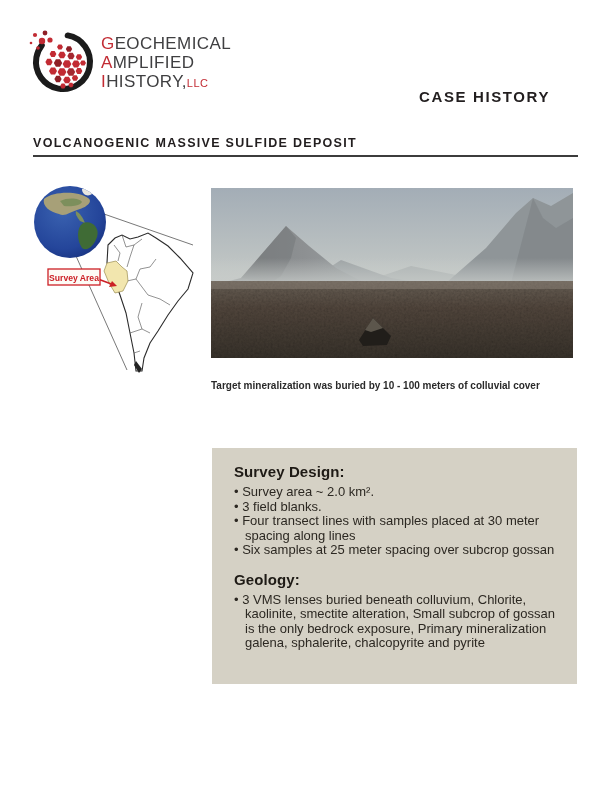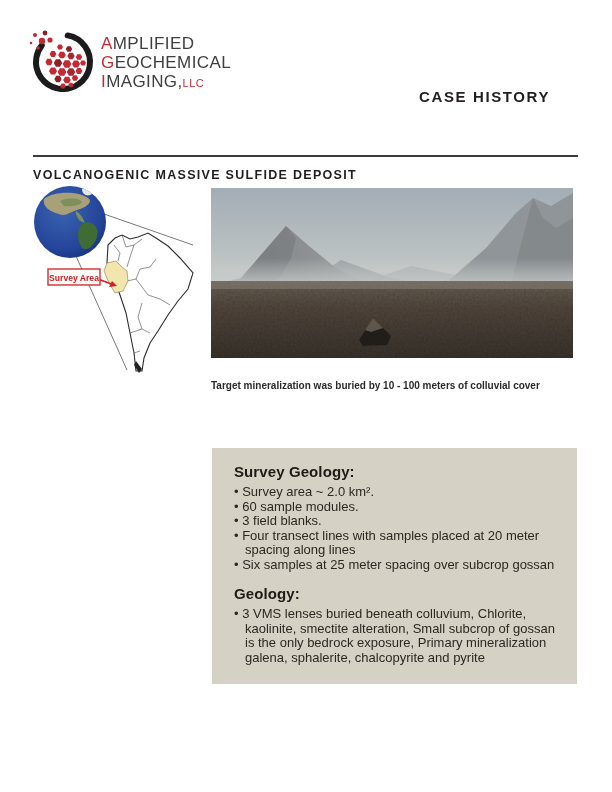--- a/index.html
+++ b/index.html
@@ -16,21 +16,21 @@
   }
   .logo-text .initial{color:#c22b33;}
   .logo-text .suffix{color:#c22b33;font-size:11px;letter-spacing:.5px;}
   .case-history{
     position:absolute;top:58px;right:62px;
     font-size:15px;font-weight:bold;letter-spacing:1.6px;color:#221e1f;margin-top:30px;
   }
   
   .section-title{
     position:absolute;left:33px;top:136px;
-    font-size:12.5px;font-weight:bold;letter-spacing:1.3px;color:#221e1f;margin-top:32px;
+    font-size:12.5px;font-weight:bold;letter-spacing:1.3px;color:#221e1f;
   }
   .title-rule{
     position:absolute;left:33px;top:155px;width:545px;height:2px;background:#3c3c3c;
   }
   
   .map-figure{position:absolute;left:30px;top:183px;width:170px;height:192px;}
   .photo{position:absolute;left:211px;top:188px;width:362px;height:170px;}
   .photo-caption{
     position:absolute;left:211px;top:380px;width:366px;
     font-size:10px;font-weight:bold;color:#2a2a2a;
@@ -92,23 +92,23 @@
       <circle cx="14" cy="15" r="3.2"></circle>
       <circle cx="7" cy="9" r="2.1"></circle>
       <circle cx="17" cy="7" r="2.4" fill="#8f1f26"></circle>
       <circle cx="3" cy="17" r="1.3"></circle>
       <circle cx="10" cy="22" r="1.8"></circle>
       <circle cx="22" cy="14" r="2.6"></circle>
     </g>
   </svg>
 
   <div class="logo-text">
+    <div><span class="initial">G</span><span>EOCHEMICAL</span></div>
     <div><span class="initial">A</span><span>MPLIFIED</span></div>
-    <div><span class="initial">G</span><span>EOCHEMICAL</span></div>
-    <div><span class="initial">I</span><span>MAGING,</span><span class="suffix">LLC</span></div>
+    <div><span class="initial">I</span><span>HISTORY,</span><span class="suffix">LLC</span></div>
   </div>
 
   <div class="case-history">CASE HISTORY</div>
 
   <div class="section-title">VOLCANOGENIC MASSIVE SULFIDE DEPOSIT</div>
   <div class="title-rule"></div>
 
   <svg class="map-figure" viewBox="0 0 170 192">
 
     <g stroke="#555" stroke-width="0.8">
@@ -214,26 +214,25 @@
     <rect x="0" y="93" width="362" height="77" filter="url(#rockNoise)" style="mix-blend-mode:multiply" opacity="0.75"></rect>
     <rect x="0" y="93" width="362" height="8" fill="#8b8177" opacity="0.5"></rect>
 
     <polygon points="148,152 162,130 180,148 176,157 152,158" fill="#211e1a"></polygon>
     <polygon points="162,130 172,140 160,144 154,142" fill="#5c564c"></polygon>
   </svg>
 
   <div class="photo-caption">Target mineralization was buried by 10 - 100 meters of colluvial cover</div>
 
   <div class="info-box">
-    <div class="info-heading">Survey Geology:</div>
+    <div class="info-heading">Survey Design:</div>
     <ul class="info-list">
       <li>Survey area ~ 2.0 km².</li>
-      <li>60 sample modules.</li>
       <li>3 field blanks.</li>
-      <li>Four transect lines with samples placed at 20 meter spacing along lines</li>
+      <li>Four transect lines with samples placed at 30 meter spacing along lines</li>
       <li>Six samples at 25 meter spacing over subcrop gossan</li>
     </ul>
     <div class="info-heading geology">Geology:</div>
     <ul class="info-list">
       <li>3 VMS lenses buried beneath colluvium, Chlorite, kaolinite, smectite alteration, Small subcrop of gossan is the only bedrock exposure, Primary mineralization galena, sphalerite, chalcopyrite and pyrite</li>
     </ul>
   </div>
 
 </div>
 

